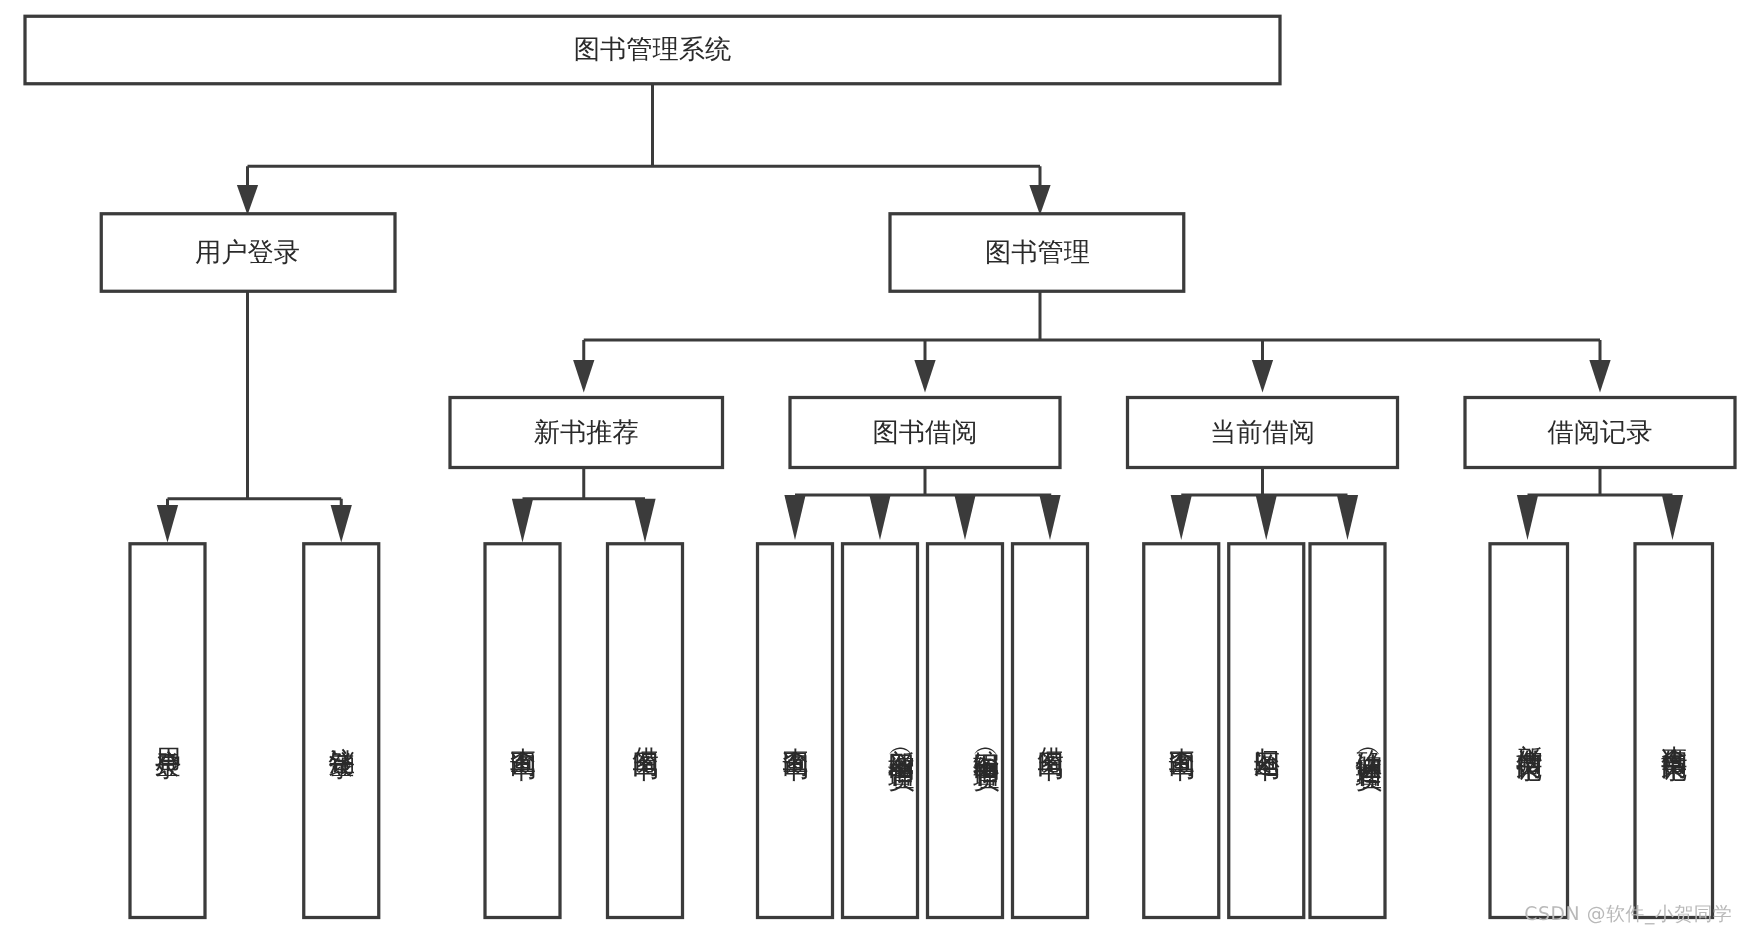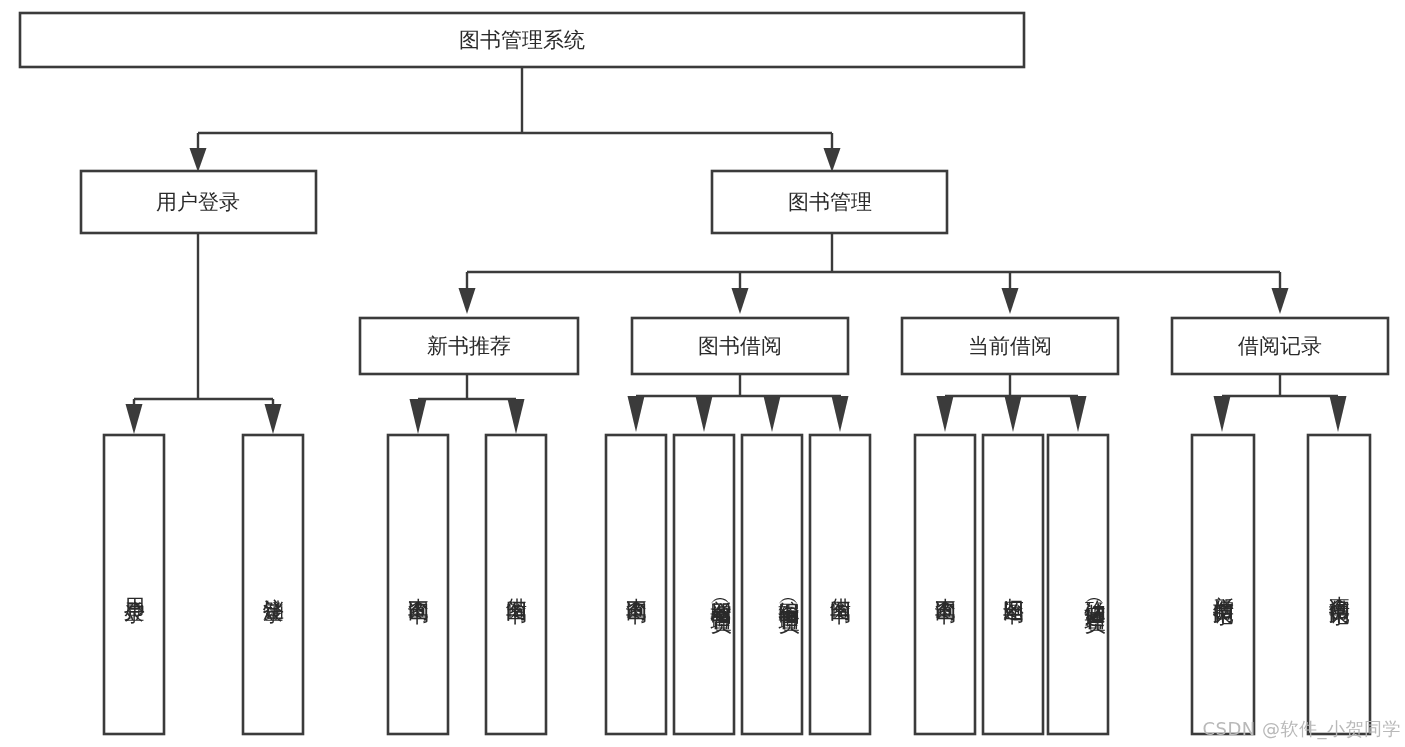--- a/index.html
+++ b/index.html
@@ -58,24 +58,24 @@
     font-family: "DejaVu Sans", "Liberation Sans", sans-serif;
     font-size: 21px;
     line-height: 1.28;
     color: #2a2a2a;
     letter-spacing: 2px;
     white-space: nowrap;
     pointer-events: none;
   }
   .watermark {
     position: absolute;
-    right: 4px;
+    right: 19px;
     bottom: 6px;
     font-family: "DejaVu Sans", "Liberation Sans", sans-serif;
-    font-size: 18px;
+    font-size: 15px;
     color: #b9b9b9;
     letter-spacing: 0.5px;
     white-space: nowrap;
   }
 </style>
 </head>
 <body>
 
 <div id="diagram-root">
 

